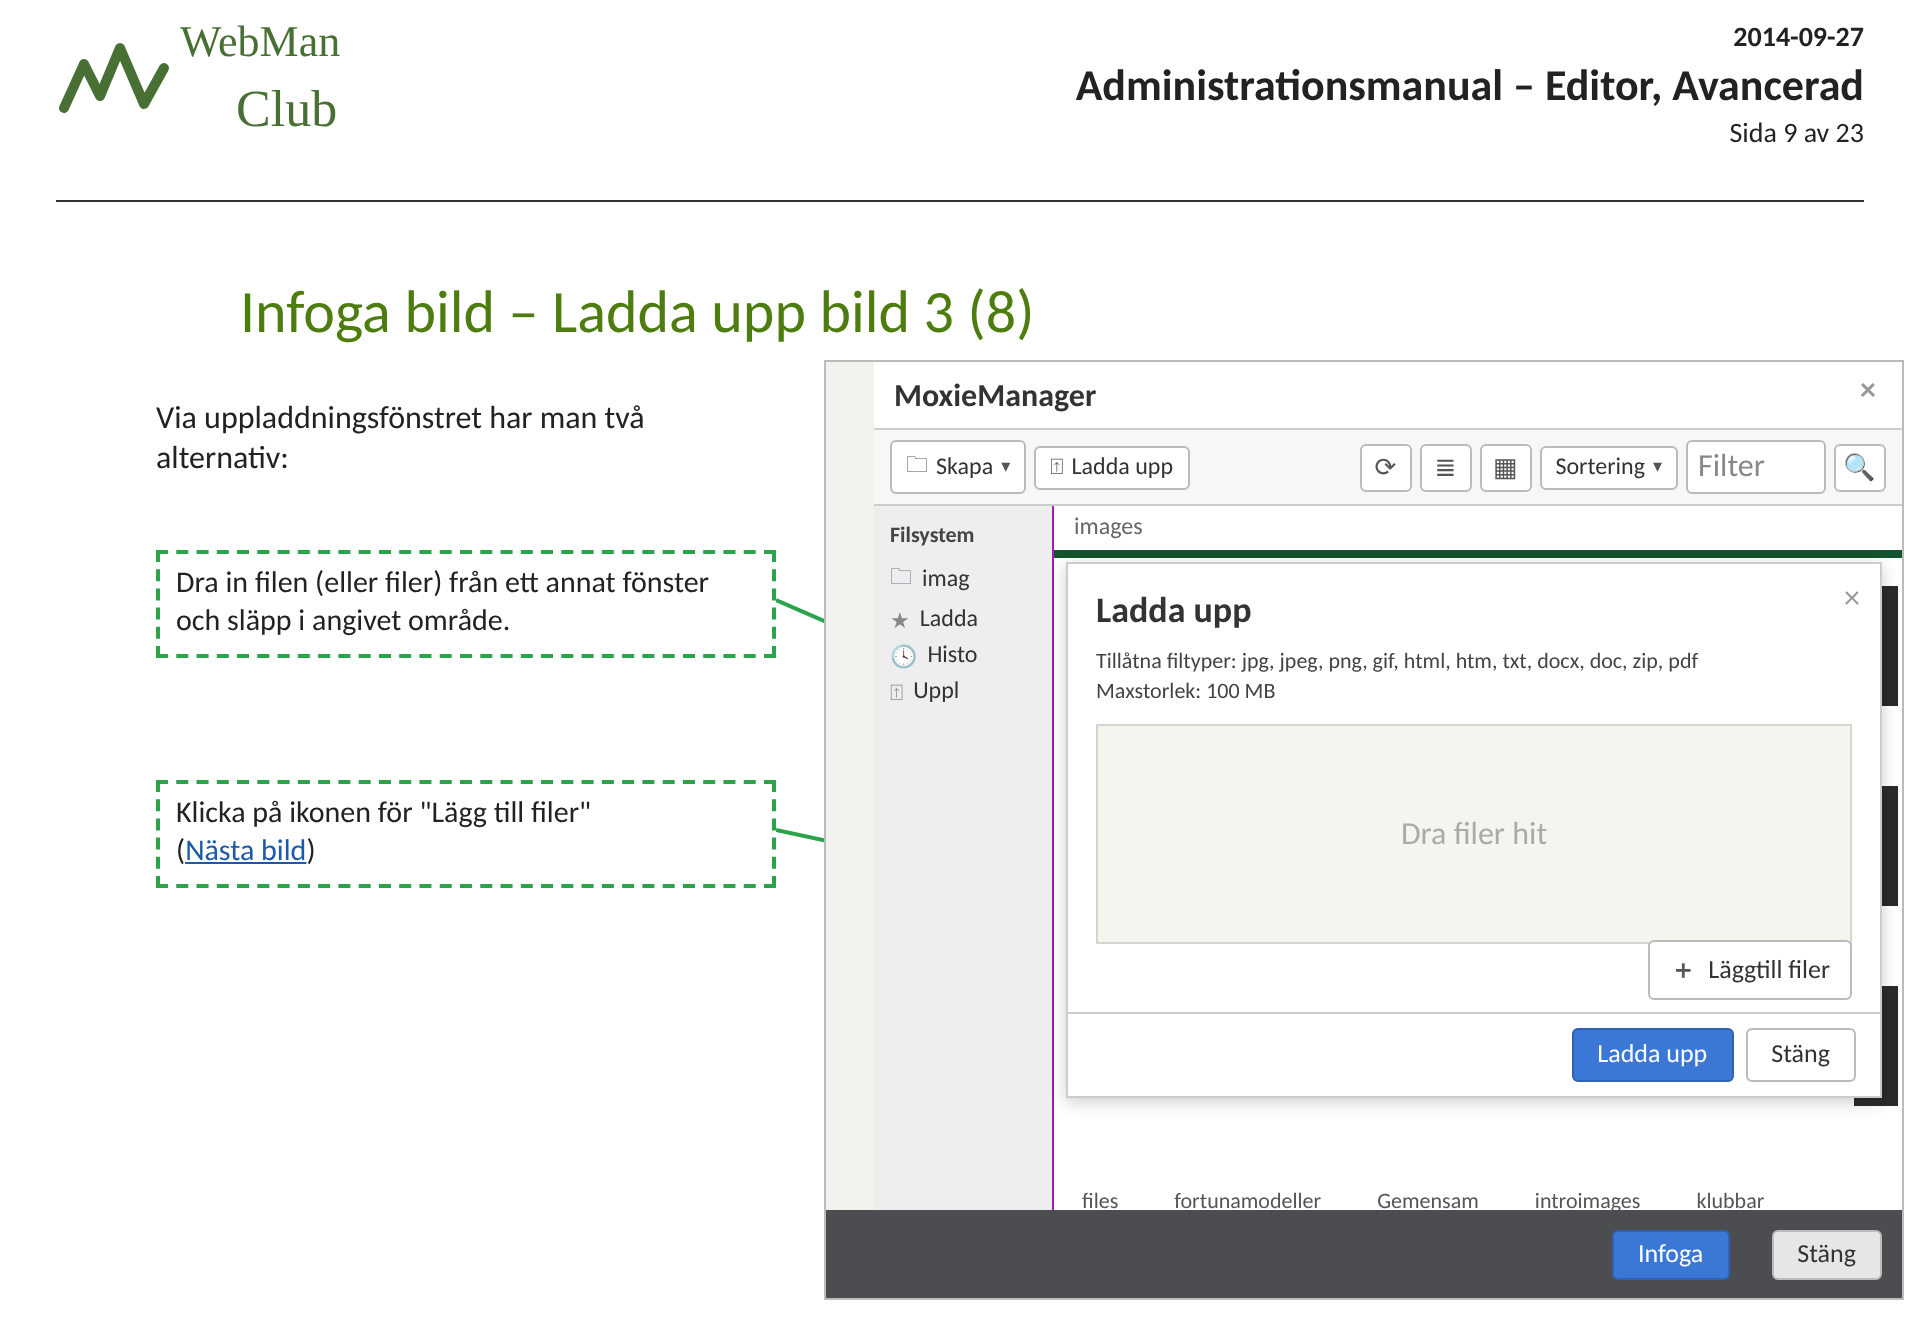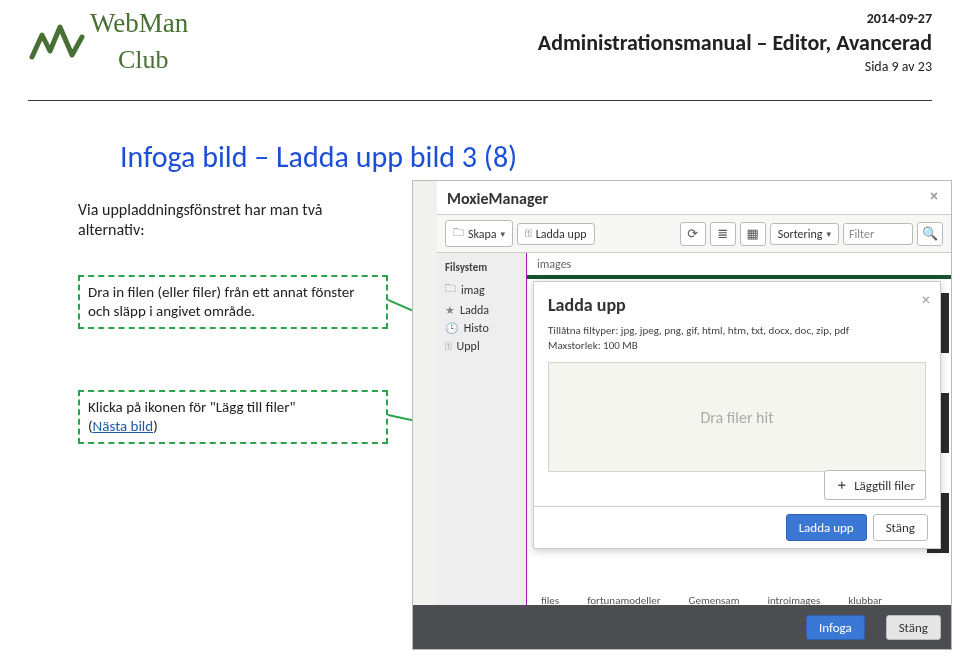--- a/index.html
+++ b/index.html
@@ -22,37 +22,37 @@
   }
   .logo {
     position: absolute;
     left: 28px; top: 10px;
     display: flex;
     align-items: center;
     gap: 4px;
   }
   .logo-mark svg { display:block; }
   .logo-text { display:flex; flex-direction:column; line-height:1; }
-  .logo-text .wm { font-size: 27px; font-weight: 500; color:#497034; font-family: Georgia, serif; }
+  .logo-text .wm { font-size: 22px; font-weight: 500; color:#497034; font-family: Georgia, serif; }
   .logo-text .cl { font-size: 26px; font-weight: 500; color:#497034; font-family: Georgia, serif; margin-left:28px;margin-top:10px; }
   .header-right {
     position:absolute; right:28px; top:10px; text-align:right;
   }
   .date { font-size: 14px; font-weight:700; }
   .manual-title { font-size: 22px; font-weight:700; margin-top:2px; }
   .page-no { font-size: 14px; font-weight:400; margin-top:2px; }
   .hr { position:absolute; left:28px; right:28px; top:100px; height:1px; background:#333; }
 
   
   .main {
     position:absolute; left:0; right:0; top:120px; bottom:0;
   }
   .section-title {
     position:absolute; left:120px; top:18px;
-    font-size: 30px; color:#1d4ed8;
+    font-size: 30px; color:#4d7c0f;
   }
   .intro {
     position:absolute; left:78px; top:80px;
     font-size:16px; line-height:1.25;
     max-width:320px;
   }
   .callout {
     position:absolute;
     border: 2px dashed #2aa34a;
     padding: 6px 8px;
@@ -112,21 +112,21 @@
   .btn .caret { font-size: 9px; color:#555; }
   .spacer { flex:1; }
   .toolbar-icon {
     width:26px; height:24px; display:inline-flex;
     align-items:center; justify-content:center;
     background:#fff; border:1px solid #bbb; border-radius:3px;
     font-size:13px; color:#555;
   }
   .filter-input {
     background:#fff; border:1px solid #bbb; border-radius:3px;
-    padding:3px 5px; font-size:12px; color:#888;
+    padding:3px 5px; font-size:16px; color:#888;
     width:70px;
   }
   .mm-body { display:flex; height: calc(100% - 110px); }
   .mm-side {
     width:90px; background:#eee; border-right:1px solid #a21caf;
     padding-top:4px;
   }
   .mm-side-head {
     font-size:11px; font-weight:700; padding:4px 8px; color:#444;
   }

